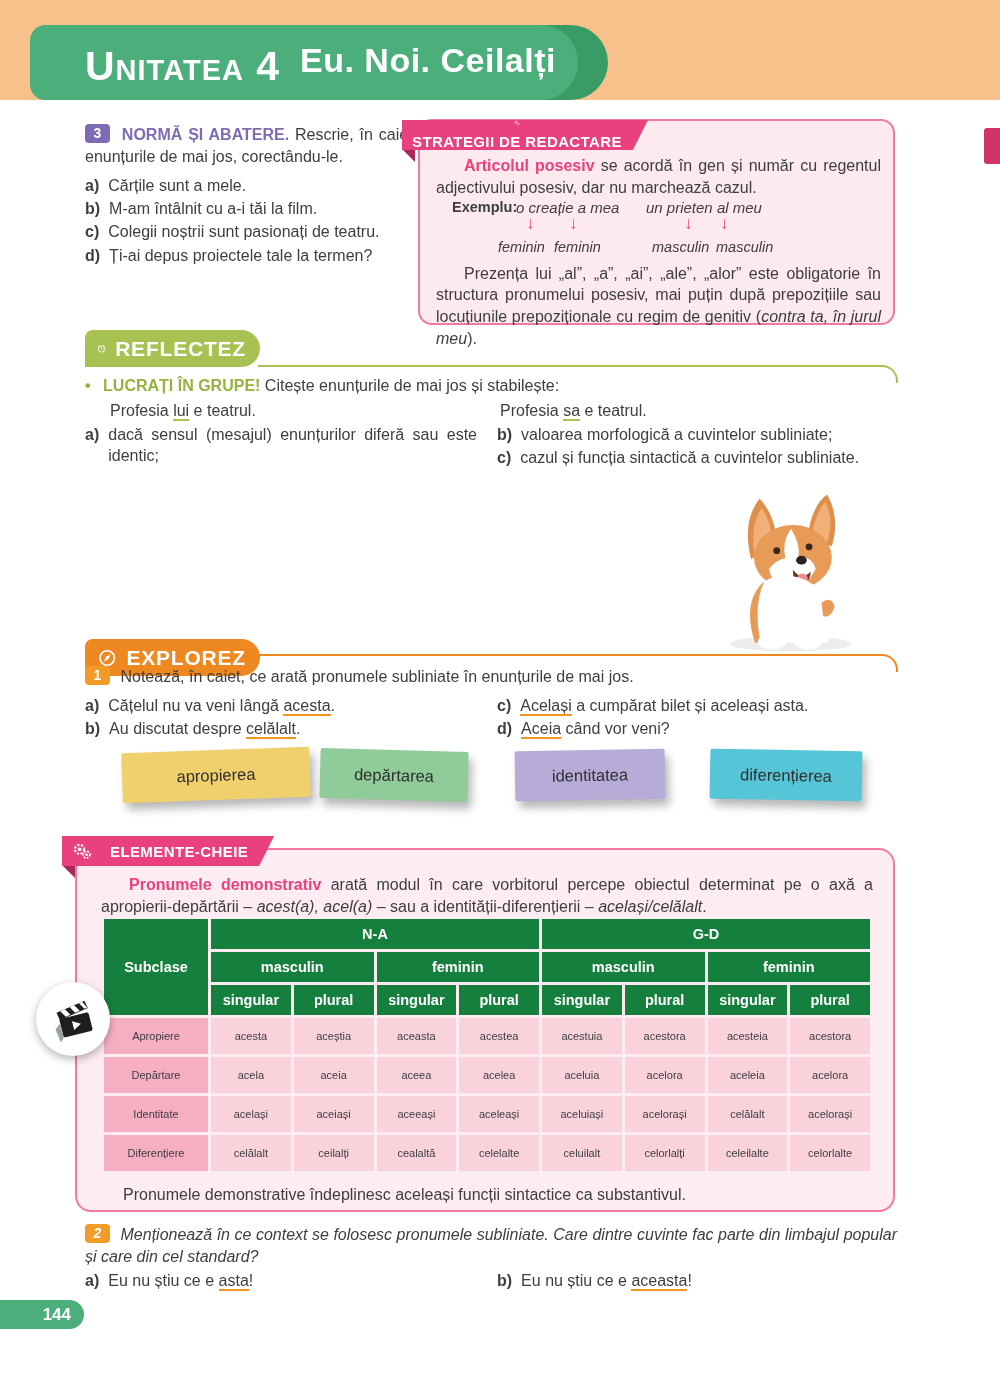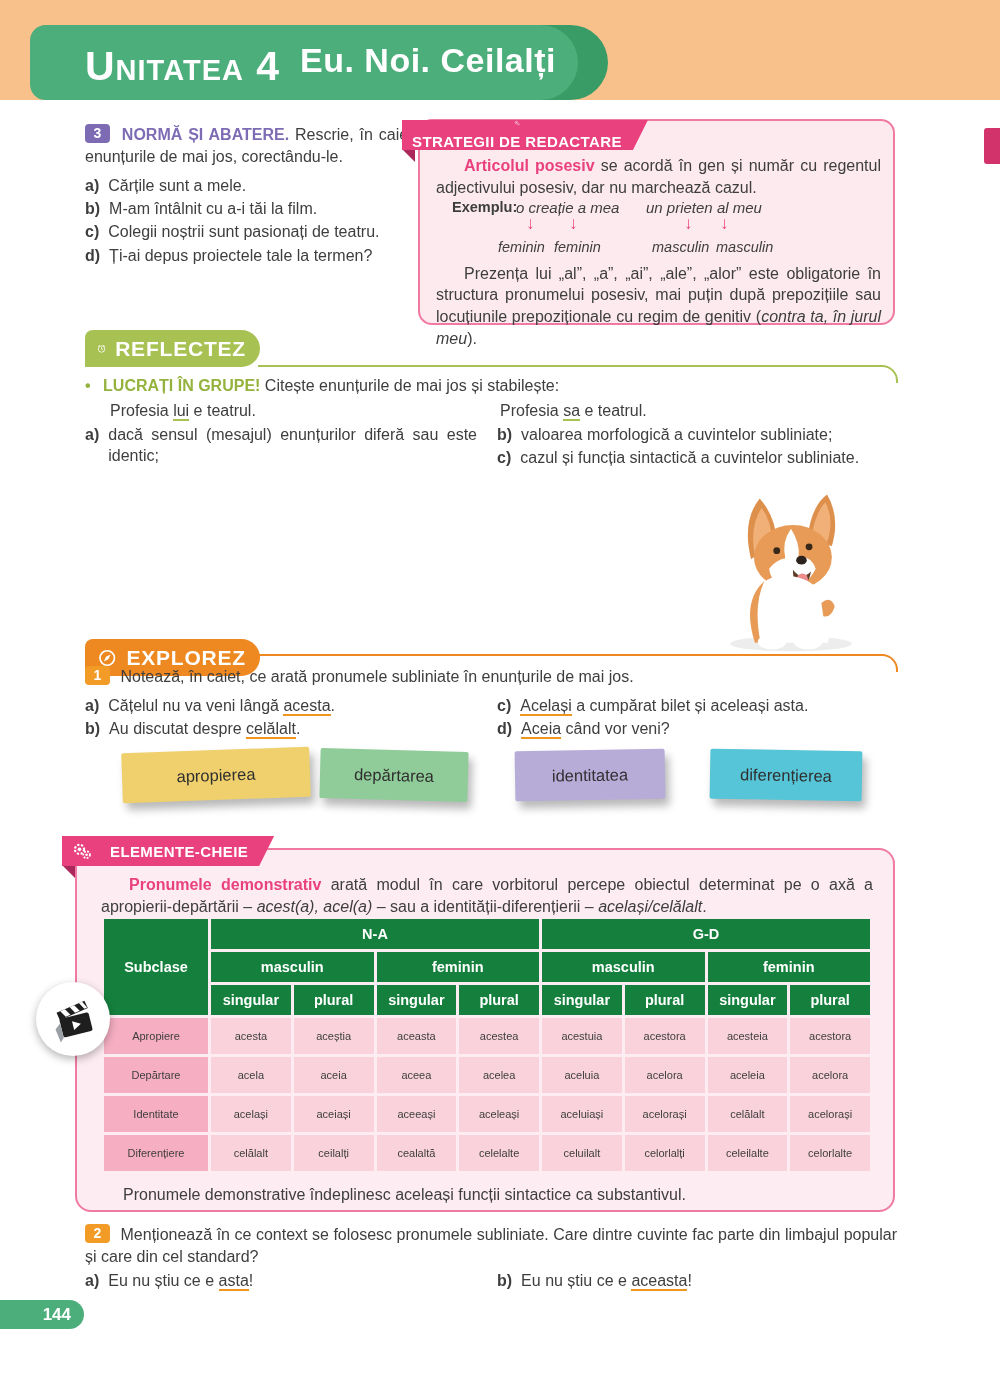--- a/index.html
+++ b/index.html
@@ -363,21 +363,21 @@
         <path d="M14 13.4l4 6.8 5-0.8-4-6.8z" fill="#fff"></path>
         <path d="M24 11.7l4 6.8 5-0.8-4-6.8z" fill="#fff"></path>
         <path d="M34 10l4 6.8 3-0.5-3.5-6.8z" fill="#fff"></path>
         <rect x="11" y="21" width="30" height="19" rx="2" fill="#1e1e1e"></rect>
         <path d="M23 26v9l8-4.5z" fill="#fff"></path>
         <path d="M11 40 L7 44 L5 30 L11 25 Z" fill="#9aa0a6"></path>
       </g>
     </svg>
   </div>
 
-  <div class="abs just" style="left:85px;top:1224px;width:812px;margin:0;">
+  <div class="abs just" style="left:85px;top:1224px;width:812px;margin:0;font-style:italic;">
     <span class="badge orange">2</span>
     <span>Menționează în ce context se folosesc pronumele subliniate. Care dintre cuvinte fac parte din limbajul popular și care din cel standard?</span>
   </div>
   <div class="abs item" style="left:85px;top:1270px;">
     <span class="ltr">a)</span>
     <span><span>Eu nu știu ce e </span><span class="u-orange">asta</span><span>!</span></span>
   </div>
   <div class="abs item" style="left:497px;top:1270px;">
     <span class="ltr">b)</span>
     <span><span>Eu nu știu ce e </span><span class="u-orange">aceasta</span><span>!</span></span>

